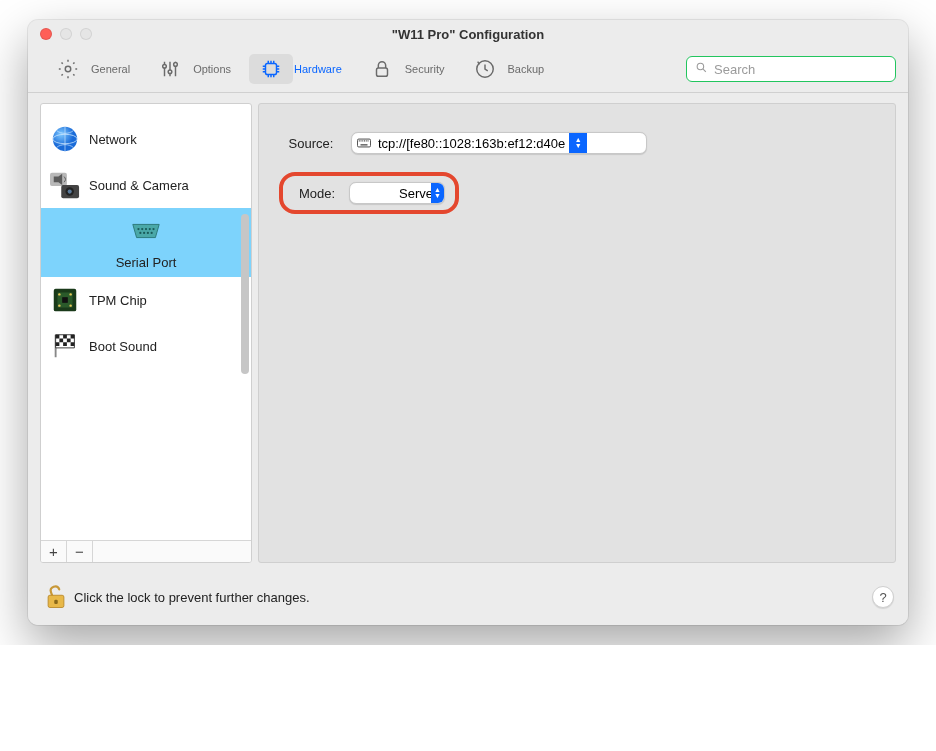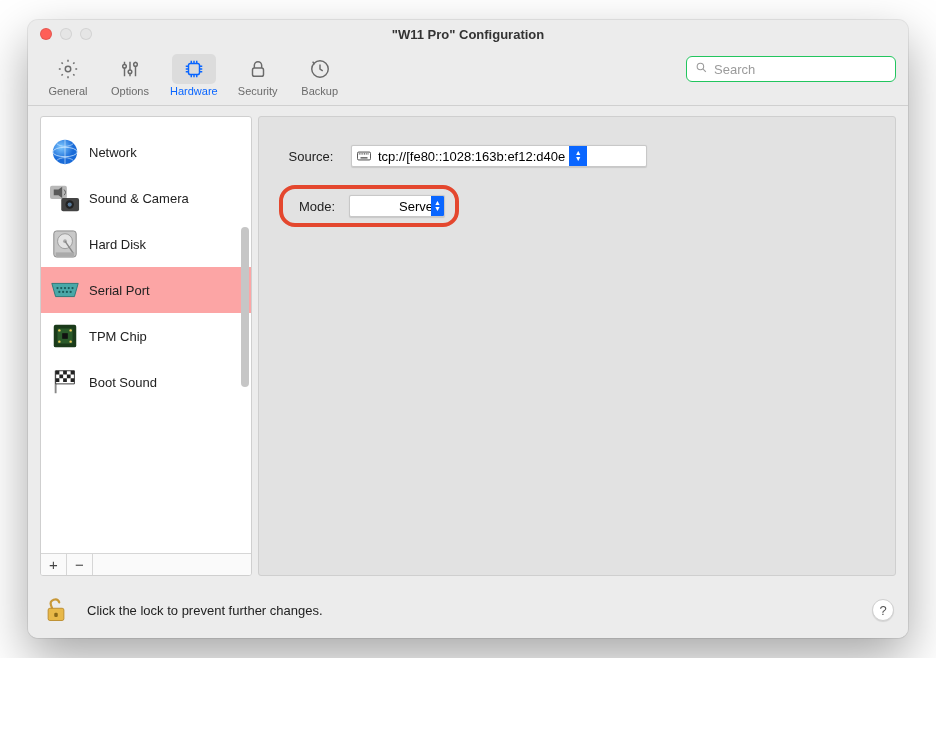--- a/index.html
+++ b/index.html
@@ -40,21 +40,21 @@
 .toolbar {
   display: flex;
   align-items: flex-start;
   padding: 4px 12px 6px 12px;
   gap: 6px;
   border-bottom: 1px solid #d0d0d0;
   background: #ececec;
 }
 .tool-item {
   display: flex;
-  flex-direction: column;
+  flex-direction: row;
   align-items: center;
   gap: 1px;
   padding: 2px 6px;
   min-width: 56px;
   color: #6b6b6b;
   font-size: 11px;
   cursor: default;
 }
 .tool-item .icon-wrap {
   width: 44px; height: 30px;
@@ -107,21 +107,21 @@
 }
 .sidebar-item {
   display: flex;
   align-items: center;
   gap: 8px;
   padding: 7px 8px;
   font-size: 13px;
   color: #222;
   cursor: default;
 }
-.sidebar-item.selected { background: #fca5a5; }
+.sidebar-item.selected { background: #7dd3fc; flex-direction: column; }
 .sidebar-item .ic {
   width: 32px; height: 32px;
   display: flex; align-items: center; justify-content: center;
   flex-shrink: 0;
 }
 .side-scroll {
   position: absolute;
   right: 2px;
   top: 110px;
   width: 8px;
@@ -162,21 +162,21 @@
   width: 64px;
   text-align: center;
   font-size: 13px;
   color: #222;
 }
 .dropdown {
   display: flex;
   align-items: center;
   background: #fff;
   border: 1px solid #c8c8c8;
-  border-radius: 2px;
+  border-radius: 7px;
   height: 22px;
   font-size: 13px;
   box-shadow: 0 0.5px 1px rgba(0,0,0,0.12);
   overflow: hidden;
 }
 .dropdown .dd-icon {
   padding: 0 5px;
   font-size: 11px;
   display: flex; align-items: center;
 }
@@ -202,21 +202,21 @@
   display: inline-flex;
   align-items: center;
   padding: 6px 10px;
   border: 4px solid #e4472e;
   border-radius: 16px;
 }
 .bottom-bar {
   display: flex;
   align-items: center;
   padding: 8px 14px 14px 14px;
-  gap: 17px;
+  gap: 4px;
   background: #ececec;
 }
 .lock-icon { width: 28px; height: 28px; display:flex; align-items:center; justify-content:center; }
 .bottom-text { font-size: 13px; color: #222; }
 .help-btn {
   margin-left: auto;
   width: 22px; height: 22px;
   border-radius: 50%;
   background: #fff;
   border: 1px solid #cfcfcf;
@@ -342,32 +342,20 @@
                   <path d="M16 7c2 2 2 4 0 6" stroke="#5a5a5a" fill="none"></path>
                   <rect x="13" y="16" width="19" height="14" rx="2" fill="#434343"></rect>
                   <circle cx="22" cy="23" r="4.5" fill="#222"></circle>
                   <circle cx="22" cy="23" r="2.2" fill="#5a7a9a"></circle>
                 </svg>
             </div>
             <span>Sound &amp; Camera</span>
           </div>
 
 
-          <div class="sidebar-item">
-            <div class="ic">
-              <svg width="28" height="30" viewBox="0 0 30 32">
-                  <rect x="3" y="2" width="24" height="28" rx="3" fill="#c8c8c8" stroke="#888"></rect>
-                  <circle cx="15" cy="13" r="8" fill="#e4e4e4" stroke="#999"></circle>
-                  <circle cx="15" cy="13" r="2" fill="#aaa"></circle>
-                  <path d="M15 13L24 26" stroke="#888" stroke-width="1.5"></path>
-                  <rect x="5" y="25" width="20" height="4" fill="#aaa"></rect>
-                </svg>
-            </div>
-            <span>Hard Disk</span>
-          </div>
 
 
           <div class="sidebar-item selected">
             <div class="ic">
               <svg width="32" height="20" viewBox="0 0 34 20">
                   <path d="M3 3h28l-4 14H7z" fill="#4aa8a8" stroke="#2a7878"></path>
                   <circle cx="9" cy="8" r="1.2" fill="#1a5a5a"></circle>
                   <circle cx="13" cy="8" r="1.2" fill="#1a5a5a"></circle>
                   <circle cx="17" cy="8" r="1.2" fill="#1a5a5a"></circle>
                   <circle cx="21" cy="8" r="1.2" fill="#1a5a5a"></circle>

